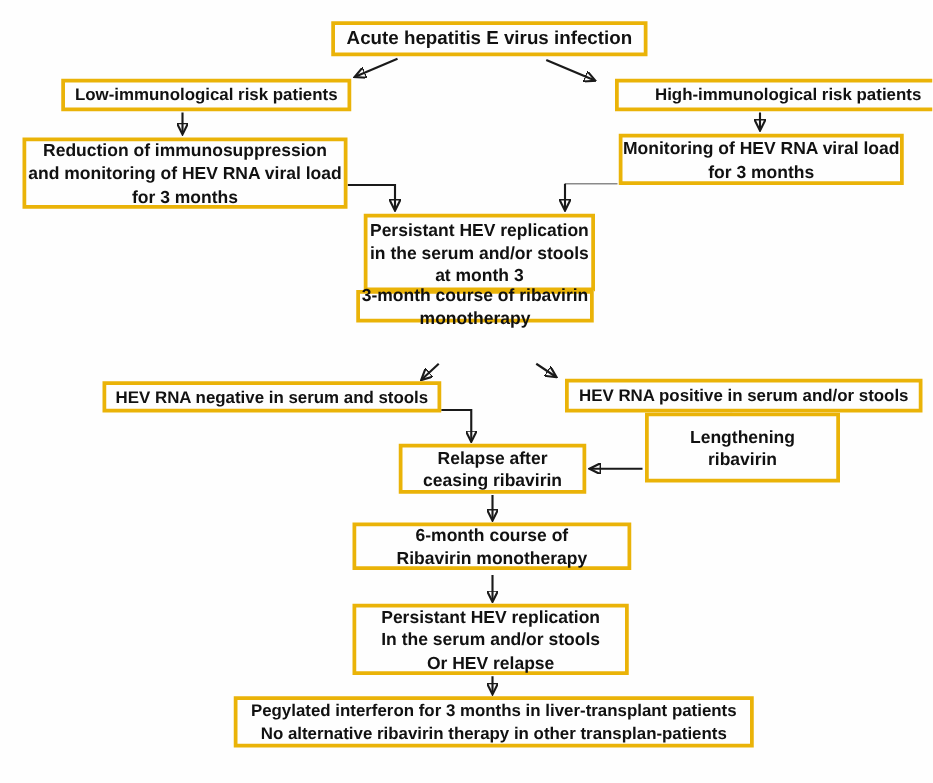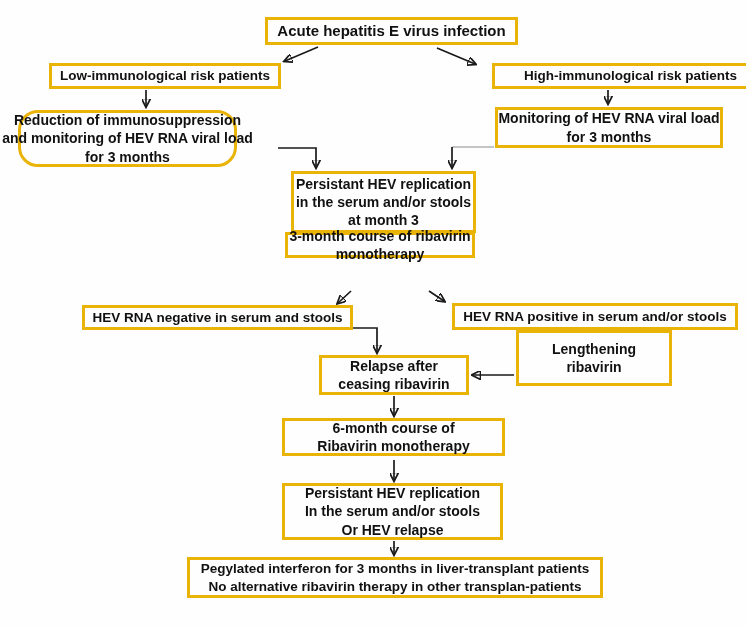--- a/index.html
+++ b/index.html
@@ -55,21 +55,21 @@
   </div>
 
   <div class="node" style="left:49px;top:63px;width:232px;height:26px;">
     <span>Low-immunological risk patients</span>
   </div>
 
   <div class="node" style="left:492px;top:63px;width:277px;height:26px;text-align:center;">
     <span>High-immunological risk patients</span>
   </div>
 
-  <div class="node fs14" style="left:18px;top:110px;width:219px;height:57px;border-radius:20px;">
+  <div class="node fs14" style="left:18px;top:110px;width:260px;height:57px;">
     <span>Reduction of immunosuppression</span>
     <span>and  monitoring of HEV RNA viral load</span>
     <span>for 3 months</span>
   </div>
 
   <div class="node fs14" style="left:495px;top:107px;width:228px;height:41px;">
     <span>Monitoring of HEV RNA viral load</span>
     <span>for 3 months</span>
   </div>
 

